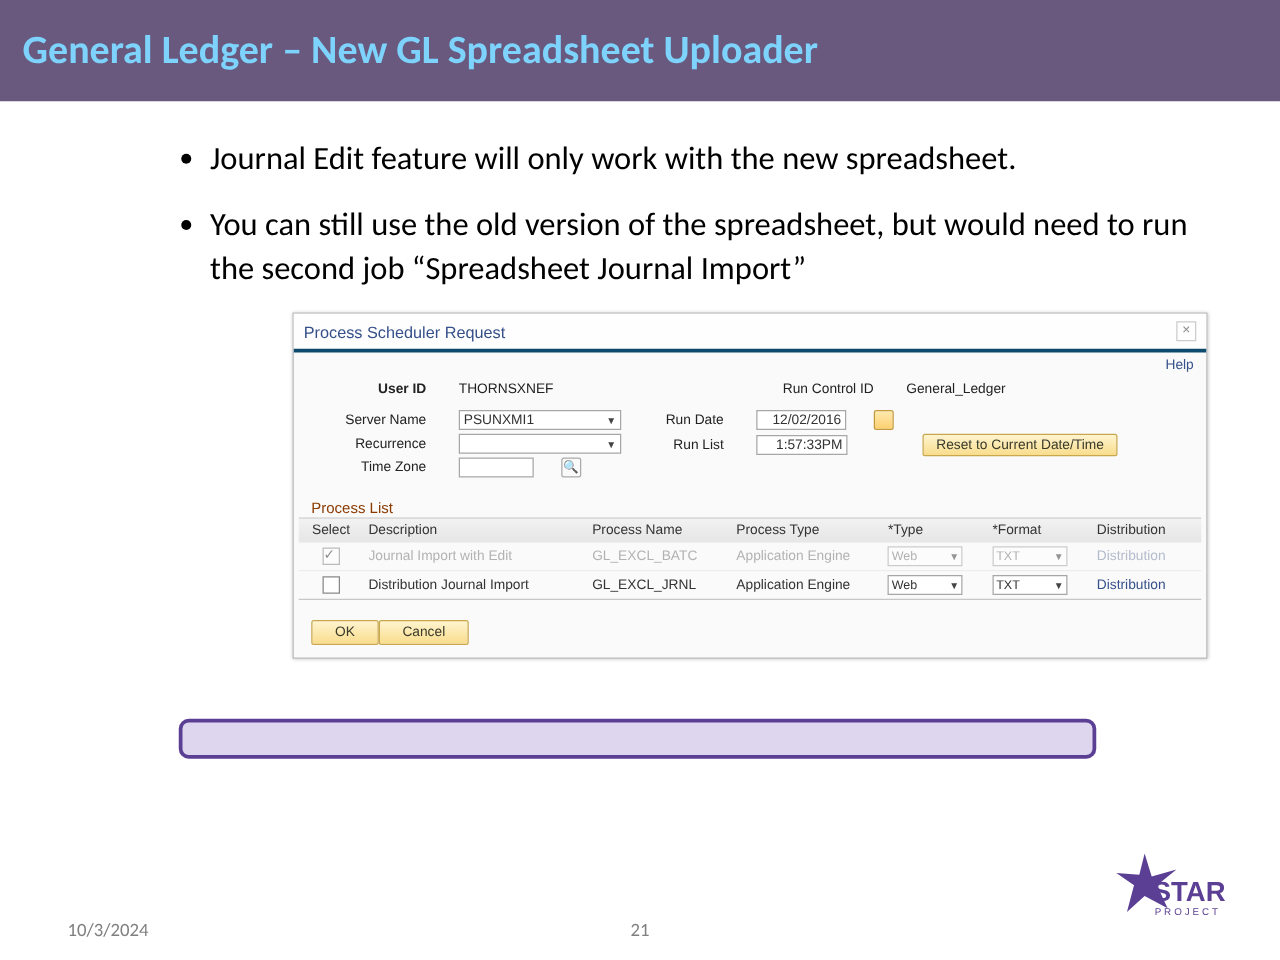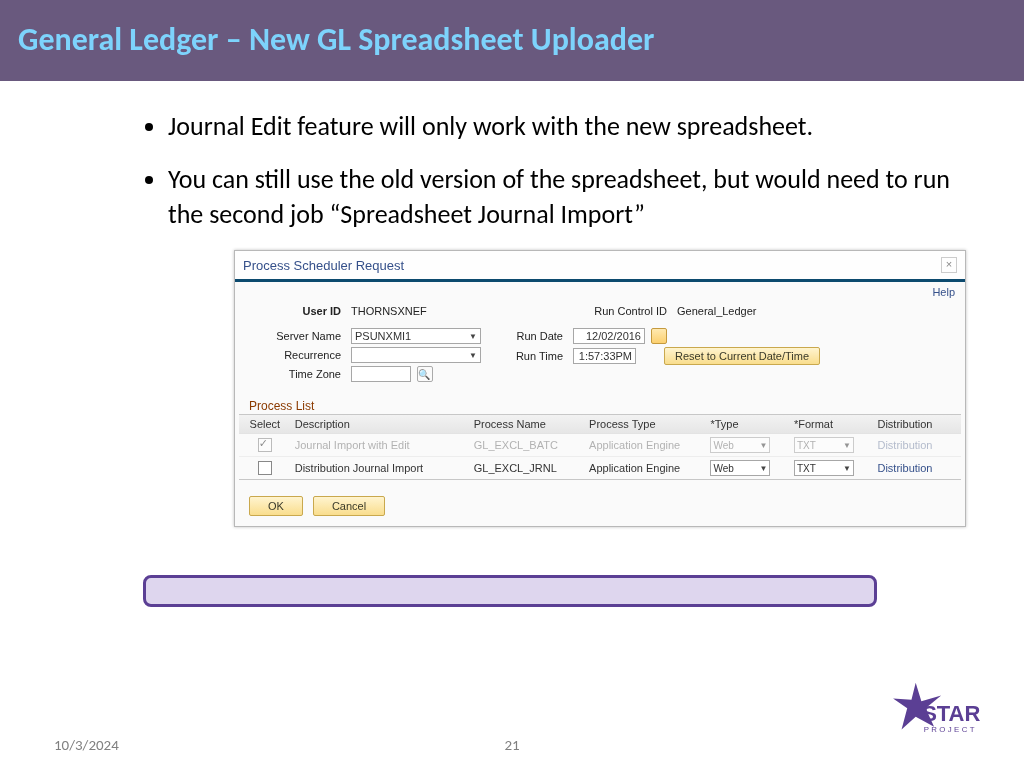--- a/index.html
+++ b/index.html
@@ -7,21 +7,21 @@
   .title-bar { background: #69597e; color: #7dd3fc; padding: 20px 18px 22px 18px; }
   .title-bar h1 { margin: 0; font-size: 32px; font-weight: 700; }
   .body-area { padding: 28px 56px 0 88px; margin-left: 36px; }
   ul.bullets { margin: 0; padding-left: 44px; list-style: disc; font-size: 26px; line-height: 1.35; color: #000; }
   ul.bullets li { margin-bottom: 18px; }
   .screenshot { margin: 10px 0 0 110px; width: 730px; border: 1px solid #b8b8b8; background: #fafafa; font-family: Arial, Helvetica, sans-serif; font-size: 11px; color: #333; box-shadow: 0 0 3px rgba(0,0,0,0.25); position: relative; }
   .ss-title { display: flex; justify-content: space-between; align-items: center; border-bottom: 3px solid #0c4a6e; padding: 6px 8px; color: #35508a; font-size: 13px; background: #fefefe; }
   .ss-close { color: #888; border: 1px solid #ccc; width: 14px; height: 14px; line-height: 13px; text-align: center; font-size: 11px; cursor: default; }
   .ss-help { text-align: right; padding: 4px 10px 2px 10px; color: #35508a; font-size: 11px; }
   .ss-form { padding: 2px 14px 8px 14px; }
-  .row { display: flex; align-items: center; margin: 3px 0; gap: 6px; }
+  .row { display: flex; align-items: center; margin: 3px 0; gap: 22px; }
   .lbl { display: inline-block; text-align: right; width: 92px; font-size: 11px; color: #222; margin-right: 4px; }
   .val { font-size: 11px; color: #222; }
   .field { border: 1px solid #a7a7a7; background: #fff; height: 16px; padding: 0 3px; font-size: 11px; box-sizing: border-box; display: flex; align-items: center; justify-content: flex-end; }
   .select { display: flex; align-items: center; justify-content: space-between; }
   .caret { font-size: 8px; color: #444; margin-left: 4px; }
   .mag { display: inline-flex; align-items: center; justify-content: center; width: 14px; height: 14px; border: 1px solid #aaa; border-radius: 2px; font-size: 10px; color: #555; }
   .cal-ico { display:inline-block; width:14px; height:14px; border:1px solid #c59a3e; background: linear-gradient(#ffe9b0,#fcd070); border-radius:2px; }
   .reset-btn { display:inline-block; background: linear-gradient(#fff4cf,#f9dd8d); border:1px solid #c9a84d; padding:2px 10px; font-size:11px; color:#3a3a2a; border-radius:2px; }
   .section-head { color: #8b3a00; font-size: 12px; margin: 6px 0 0 14px; padding-bottom: 1px; }
   .table { border-top: 1px solid #c7c7c7; border-bottom: 1px solid #c7c7c7; margin: 0 4px; }
@@ -33,21 +33,21 @@
   .c-pname { width: 108px; padding: 3px 4px; }
   .c-ptype { width: 114px; padding: 3px 4px; }
   .c-type { width: 76px; padding: 3px 4px; }
   .c-fmt { width: 76px; padding: 3px 4px; }
   .c-dist { width: 80px; padding: 3px 4px; color: #35508a; }
   .mini-select { display:inline-flex; align-items:center; justify-content:space-between; border:1px solid #a7a7a7; background:#fff; height:14px; width:54px; padding:0 2px; font-size:10px; }
   .check { width:12px; height:12px; border:1px solid #888; background:#fff; display:inline-block; vertical-align:middle; position:relative; }
   .check.on::after { content:"✓"; position:absolute; left:0; top:-2px; font-size:11px; color:#333; }
   .row-faded { opacity: 0.55; color:#777 !important; }
   .row-faded .c-dist { color:#7a88a6; }
-  .btn-bar { padding: 16px 0 10px 14px; display:flex; gap:10px; }
+  .btn-bar { padding: 16px 0 10px 14px; display:flex; gap:0; }
   .ok-btn { background: linear-gradient(#fff4cf,#f9dd8d); border:1px solid #c9a84d; padding:3px 18px; font-size:11px; color:#3a3a2a; border-radius:2px; }
   .highlight-box { position:absolute; border:3px solid #5b3f94; background: rgba(122,90,186,0.25); border-radius:8px; pointer-events:none; }
   .footer { position:absolute; bottom:14px; left:0; width:100%; display:flex; align-items:center; font-size:15px; color:#808080; }
   .footer .f-date { margin-left:54px; }
   .footer .f-page { position:absolute; left:50%; transform:translateX(-50%); }
   .star-logo { position:absolute; right:28px; bottom:8px; width:110px; height:66px; }
 </style>
 </head>
 <body>
 
@@ -104,22 +104,22 @@
           </div>
           <div style="flex:0 0 auto;">
             <div class="row">
               <span class="lbl" style="width:70px;">Run Date</span>
               <span class="field" style="width:72px;">
                   <span>12/02/2016</span>
                 </span>
               <span class="cal-ico"></span>
             </div>
             <div class="row">
-              <span class="lbl" style="width:70px;">Run Time</span>
-              <span class="field" style="width:63px;">
+              <span class="lbl" style="width:70px;">Run List</span>
+              <span class="field" style="width:73px;">
                   <span>1:57:33PM</span>
                 </span>
               <span style="width:16px;"></span>
               <span class="reset-btn">Reset to Current Date/Time</span>
             </div>
           </div>
         </div>
       </div>
 
       <div class="section-head">Process List</div>

